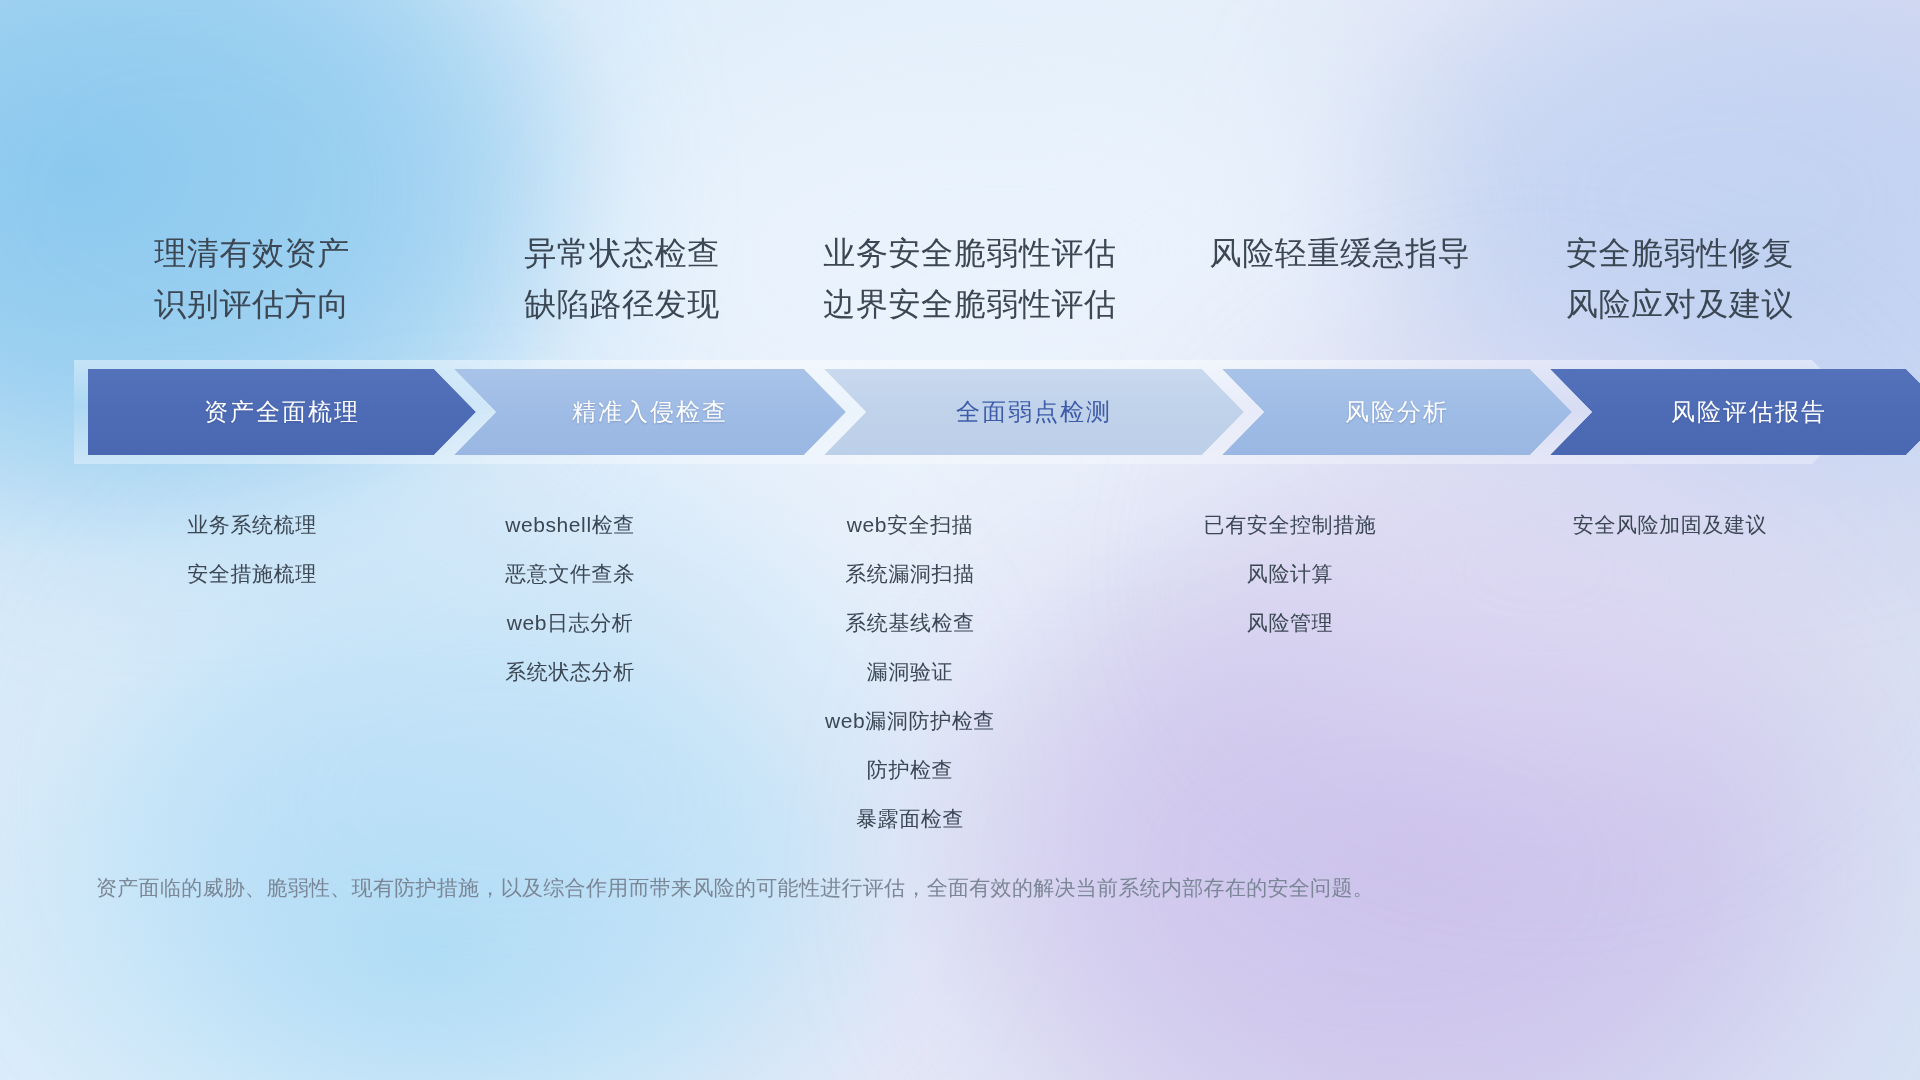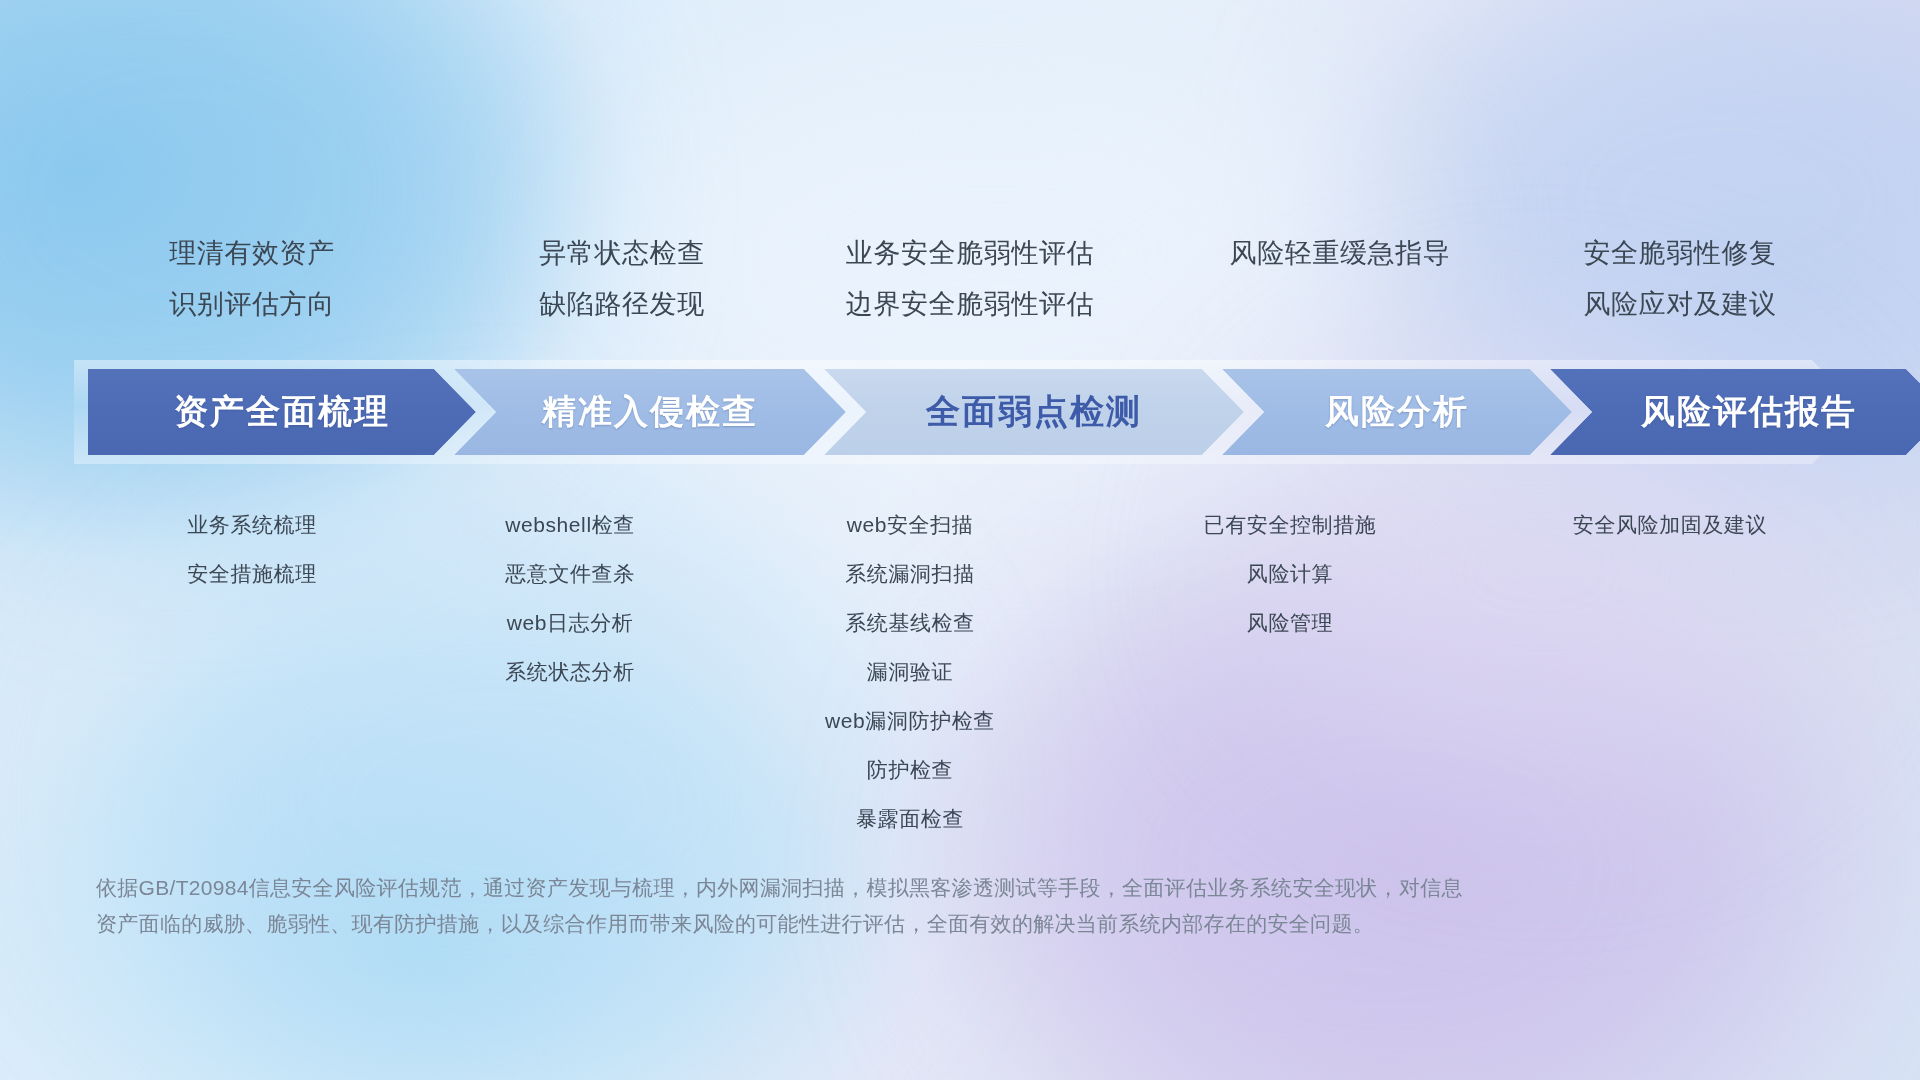--- a/index.html
+++ b/index.html
@@ -39,21 +39,21 @@
   .blob-e { left: 620px; top: 40px; width: 760px; height: 420px; background: rgba(236,244,253,0.65); }
   .blob-f { left: 1260px; top: 360px; width: 560px; height: 420px; background: rgba(226,222,246,0.5); }
 
   
   .top-group {
     position: absolute;
     top: 228px;
     text-align: center;
   }
   .top-line {
-    font-size: 27px;
+    font-size: 32px;
     line-height: 51px;
     color: #3c4754;
     letter-spacing: 0.6px;
     white-space: nowrap;
   }
 
   
   .banner {
     position: absolute;
     left: 88px;
@@ -64,22 +64,22 @@
   .chev {
     position: absolute;
     top: 0;
     height: 86px;
     display: flex;
     align-items: center;
     justify-content: center;
     box-sizing: border-box;
   }
   .chev .label {
-    font-size: 34px;
-    font-weight: bold;
+    font-size: 24px;
+    font-weight: normal;
     letter-spacing: 2px;
     white-space: nowrap;
     position: relative;
     z-index: 3;
   }
   .chev-body {
     position: absolute;
     inset: 0;
     z-index: 1;
   }
@@ -232,17 +232,16 @@
     <div class="bot-line">已有安全控制措施</div>
     <div class="bot-line">风险计算</div>
     <div class="bot-line">风险管理</div>
   </div>
 
   <div class="bot-group" style="left:1420px; width:500px;">
     <div class="bot-line">安全风险加固及建议</div>
   </div>
 
   <div class="footer">
-    <div>依据GB/T20984信息安全风险评估规范，通过资产发现与梳理，内外网漏洞扫描，模拟黑客渗透测试等手段，全面评估业务系统安全现状，对信息</div>
     <div>资产面临的威胁、脆弱性、现有防护措施，以及综合作用而带来风险的可能性进行评估，全面有效的解决当前系统内部存在的安全问题。</div>
   </div>
 
 </div>
 
 </body></html>

